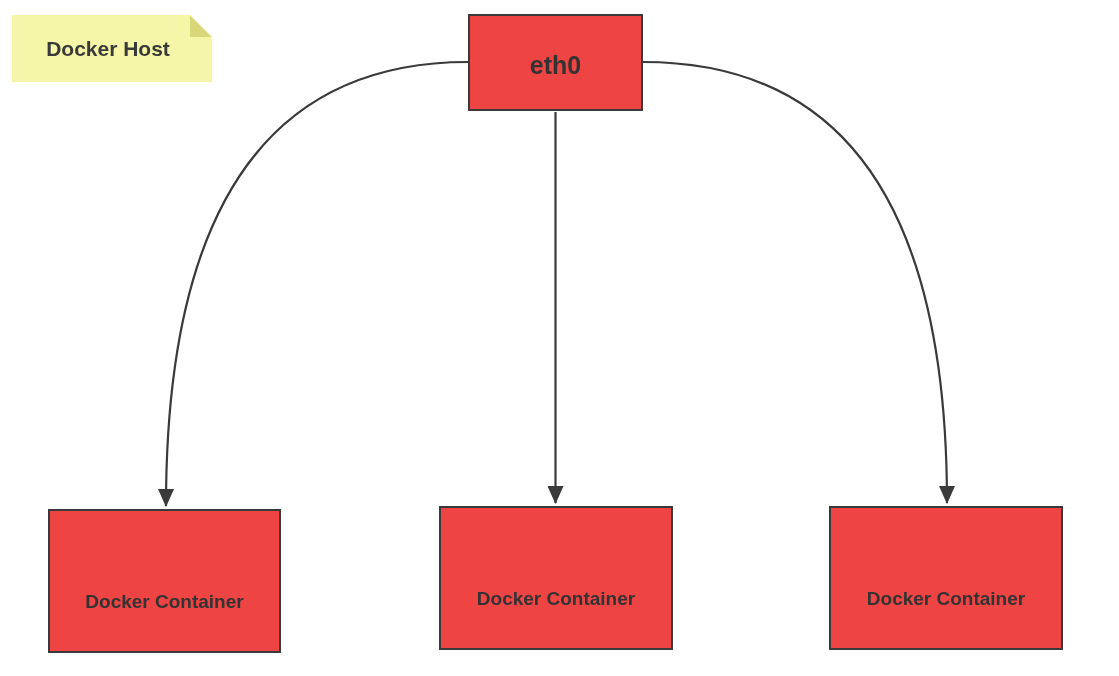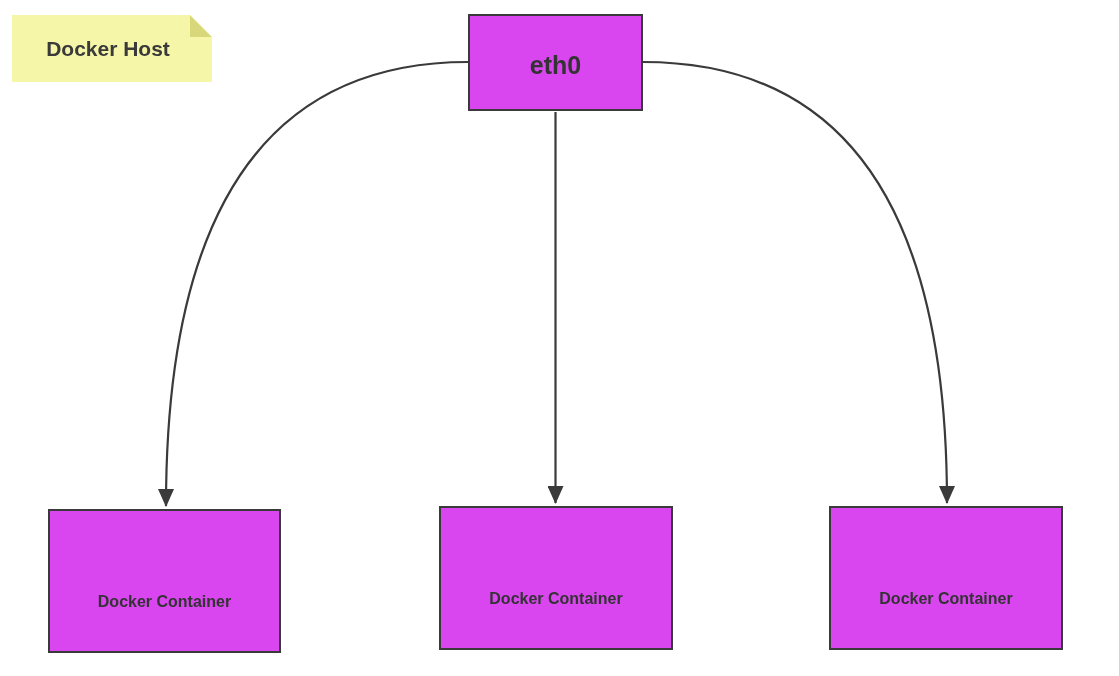--- a/index.html
+++ b/index.html
@@ -16,41 +16,41 @@
     overflow: hidden;
   }
   .connectors {
     position: absolute;
     left: 0;
     top: 0;
   }
   .node {
     position: absolute;
     box-sizing: border-box;
-    background: #d946ef;
+    background: #ef4444;
     border: 2.5px solid #3a3a3a;
     display: flex;
     align-items: center;
     justify-content: center;
     color: #333333;
     font-weight: bold;
     text-align: center;
   }
   .node-eth0 {
     left: 468px;
     top: 14px;
     width: 175px;
     height: 97px;
     font-size: 25px;
     padding-top: 5px;
   }
   .node-container {
     width: 234px;
     height: 144px;
-    font-size: 16px;
+    font-size: 19px;
     padding-top: 42px;
   }
   .node-c1 { left: 48px;  top: 509px; width: 233px; }
   .node-c2 { left: 439px; top: 506px; }
   .node-c3 { left: 829px; top: 506px; }
   .note {
     position: absolute;
     left: 12px;
     top: 15px;
     width: 200px;

